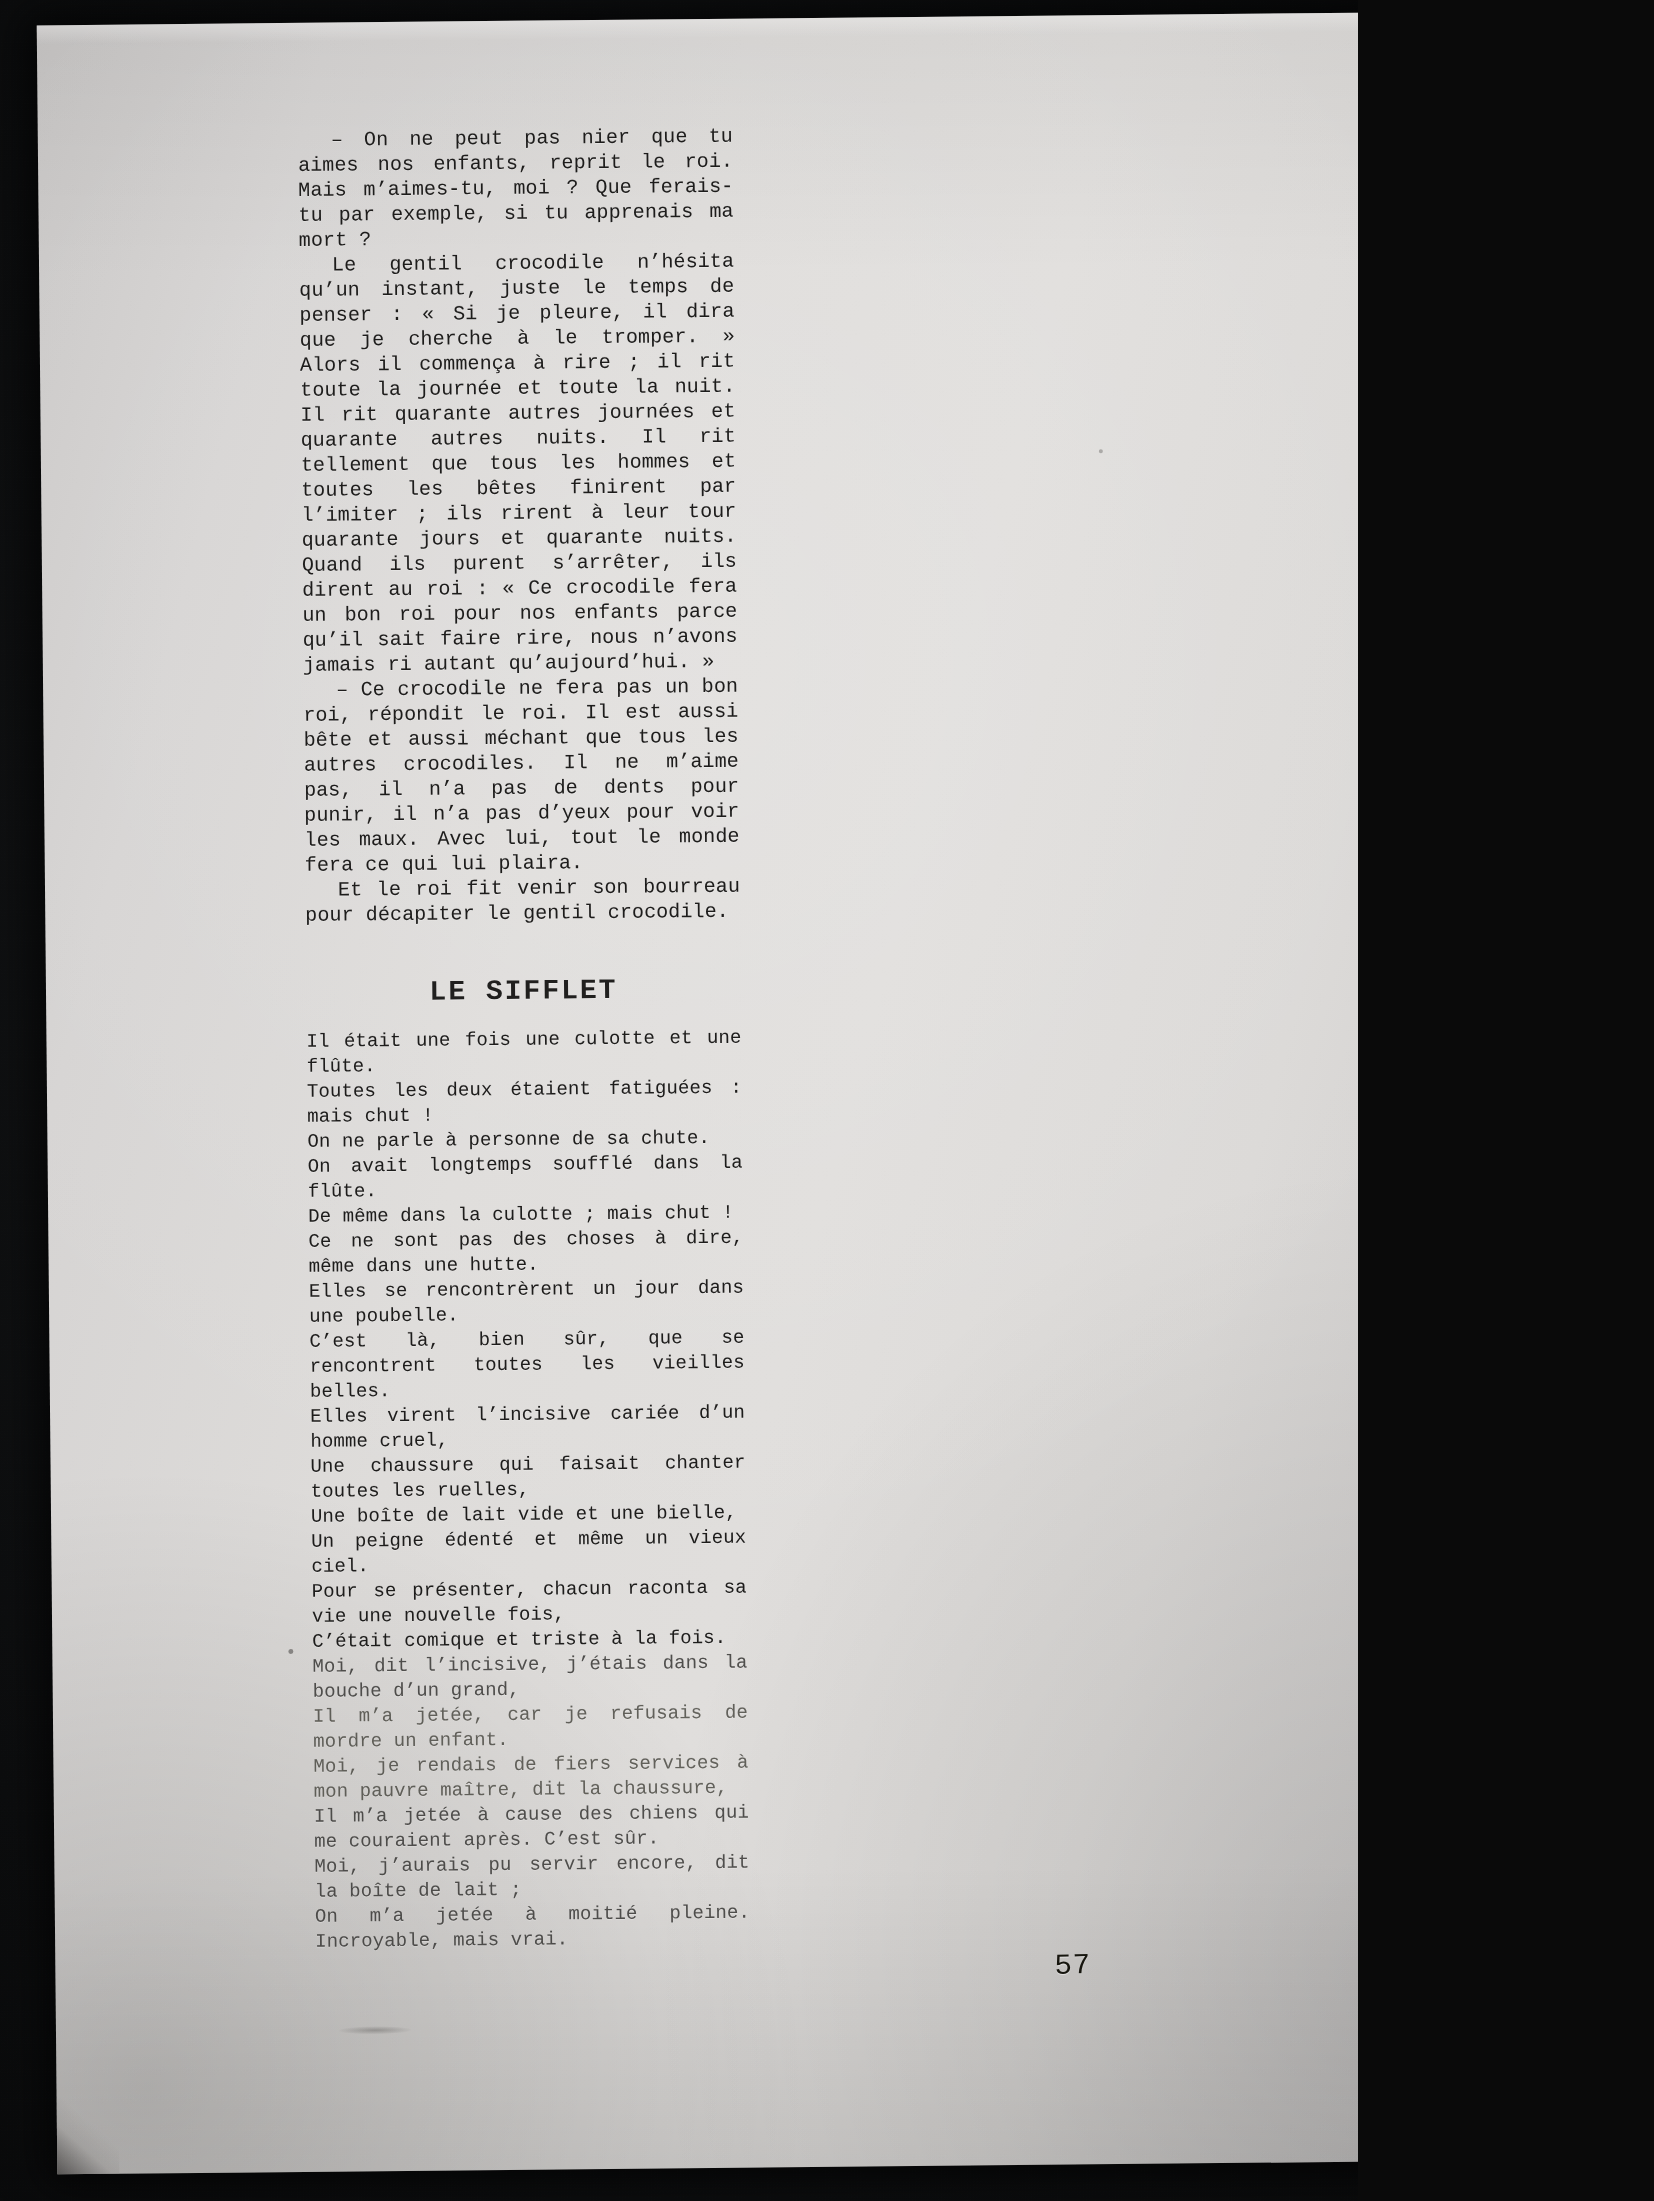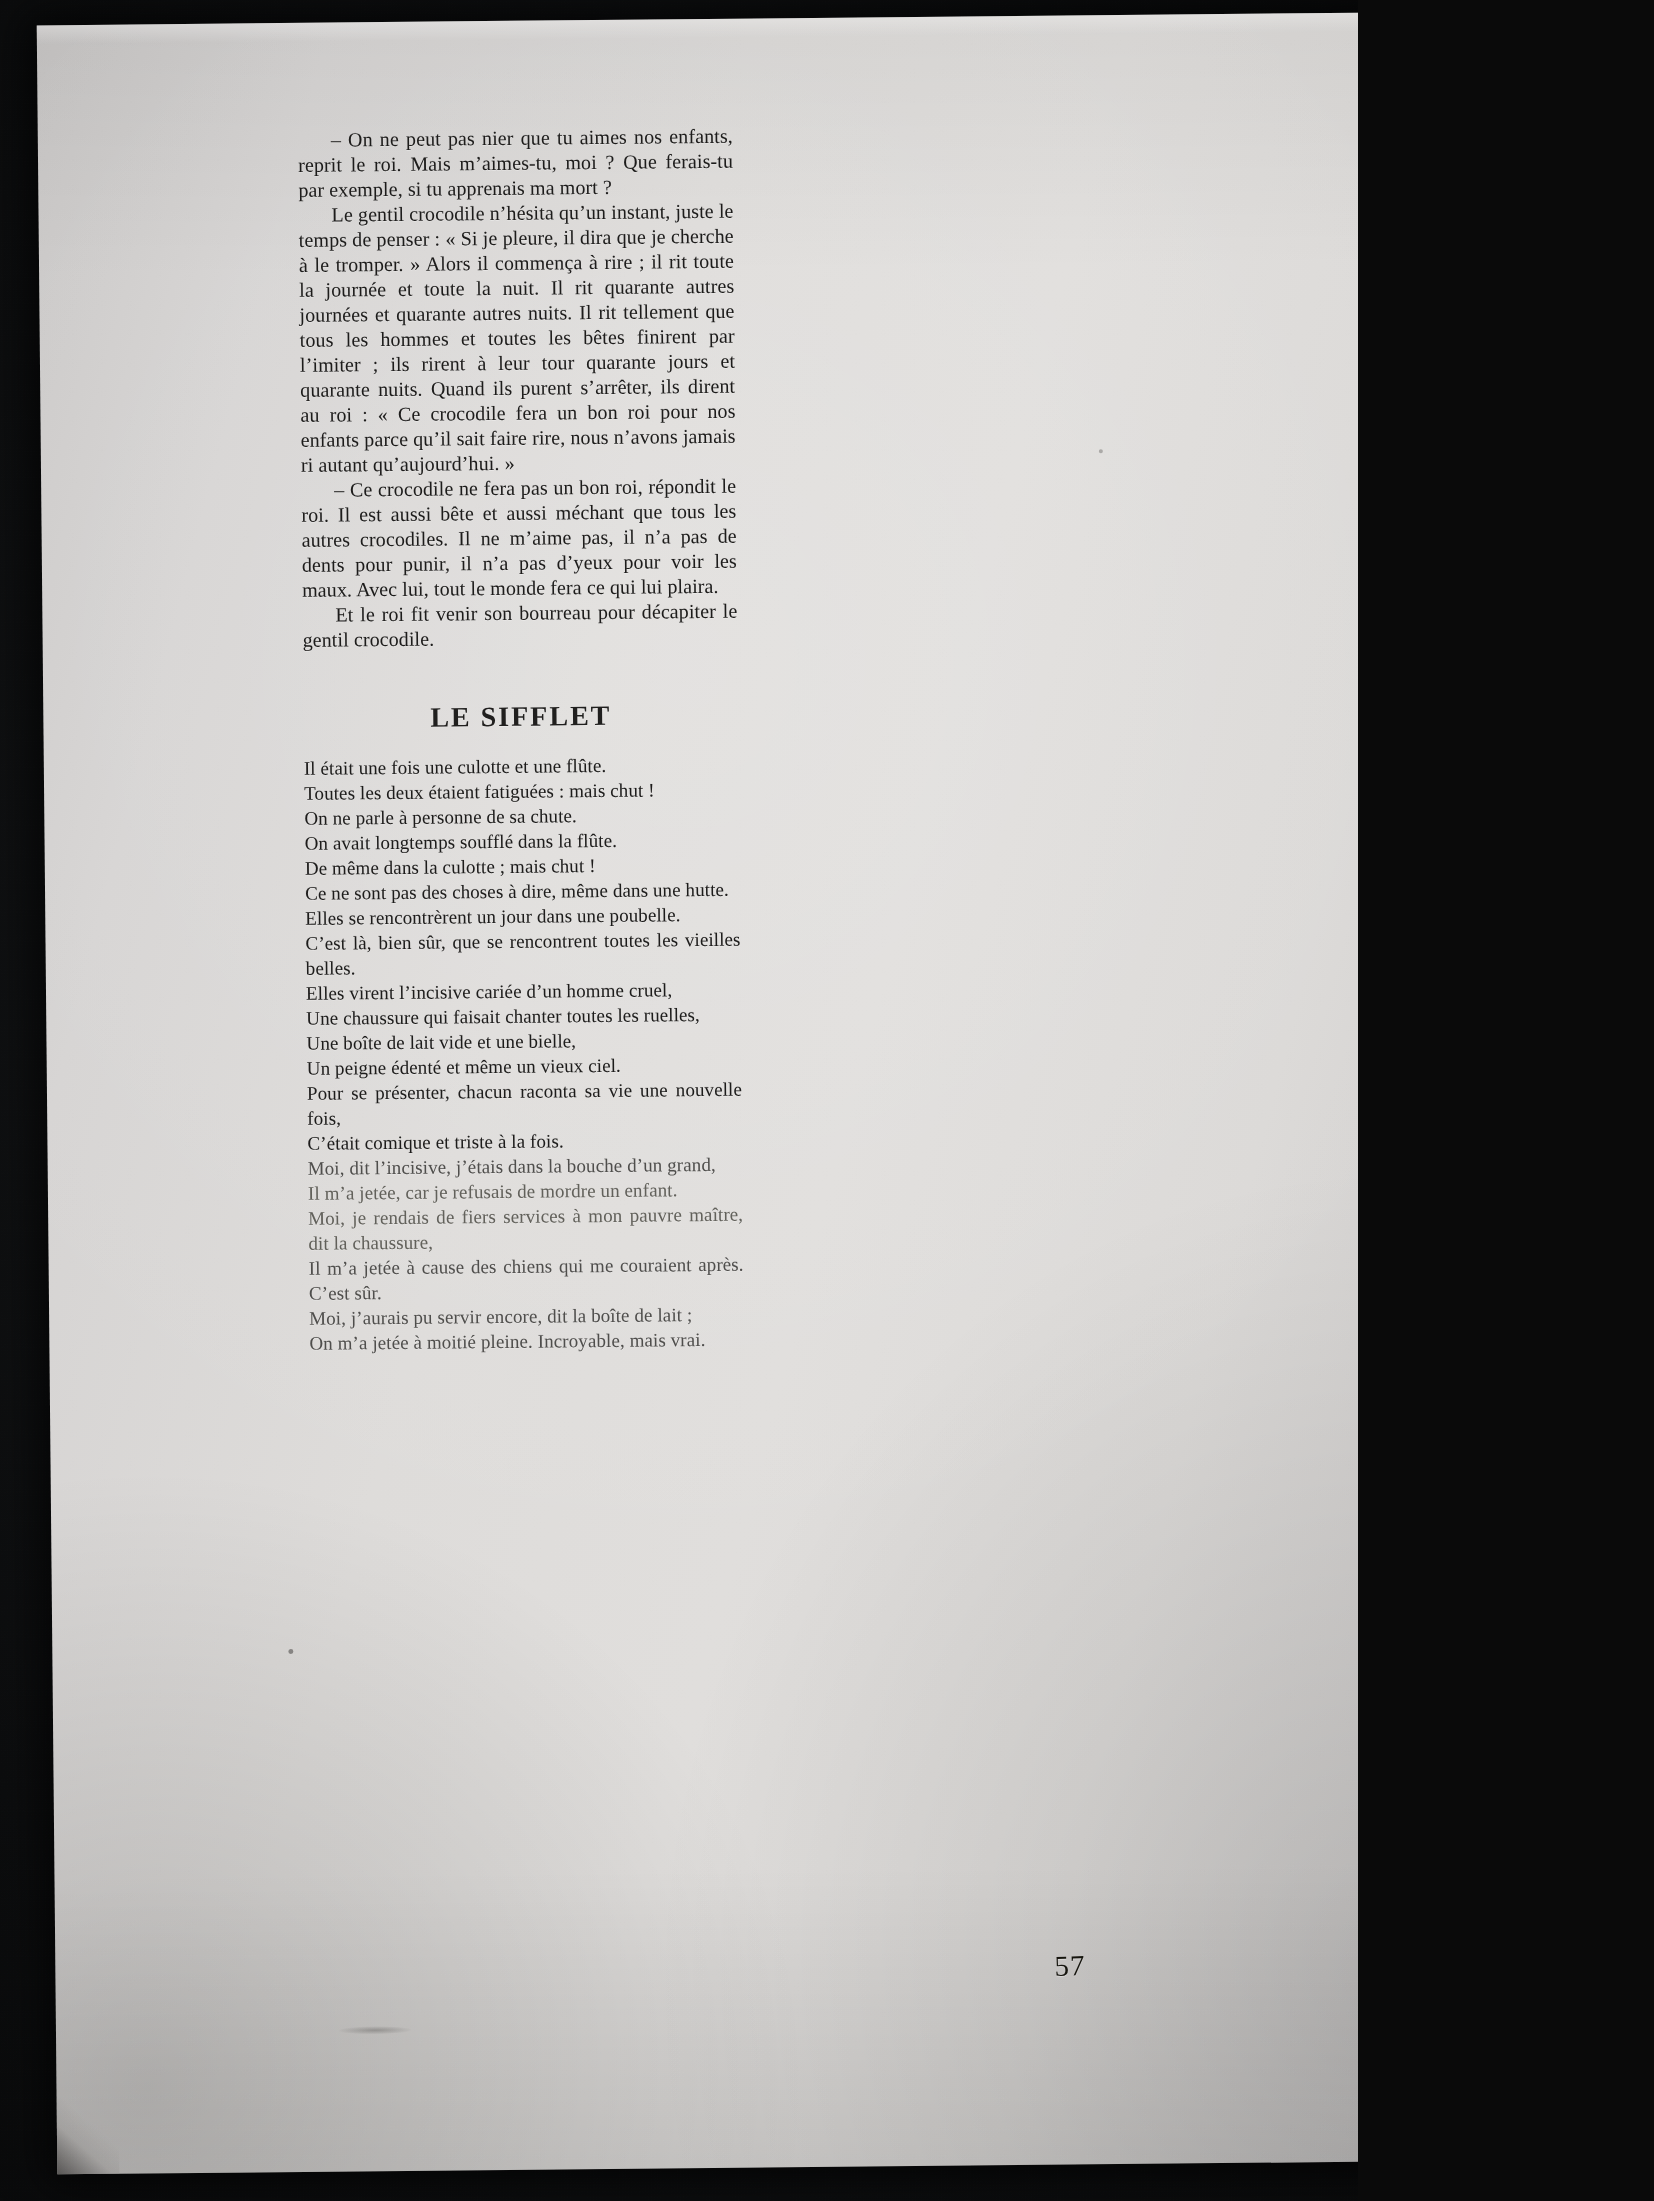--- a/index.html
+++ b/index.html
@@ -6,21 +6,21 @@
     margin: 0;
     padding: 0;
     background: #0a0a0a;
   }
   #scene {
     position: relative;
     width: 1358px;
     height: 2202px;
     background: #090909;
     overflow: hidden;
-    font-family: Liberation Serif, serif;
+    font-family: Liberation Mono, monospace;
   }
   
   #backdrop {
     position: absolute;
     inset: 0;
     background:
       radial-gradient(ellipse 120% 100% at 50% 45%, #16181a 0%, #0c0d0e 55%, #050505 100%);
   }
   
   #sheet-wrap {

